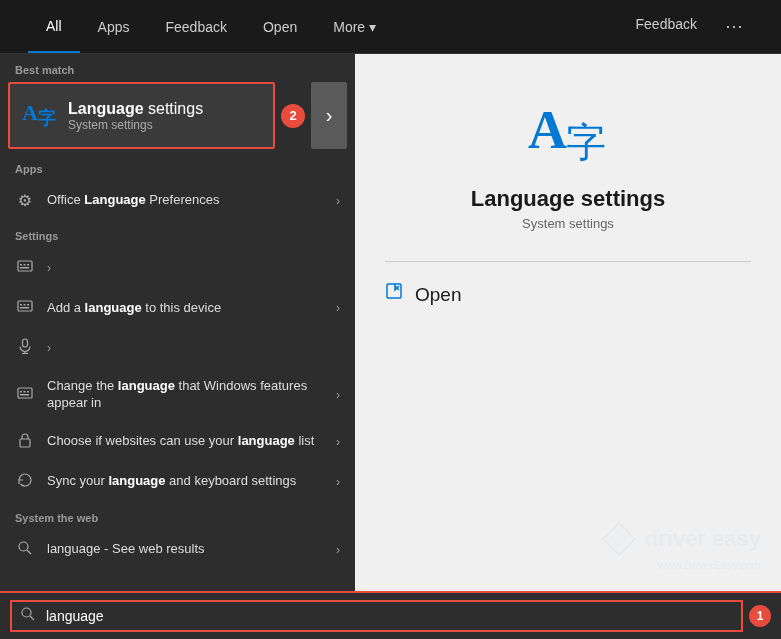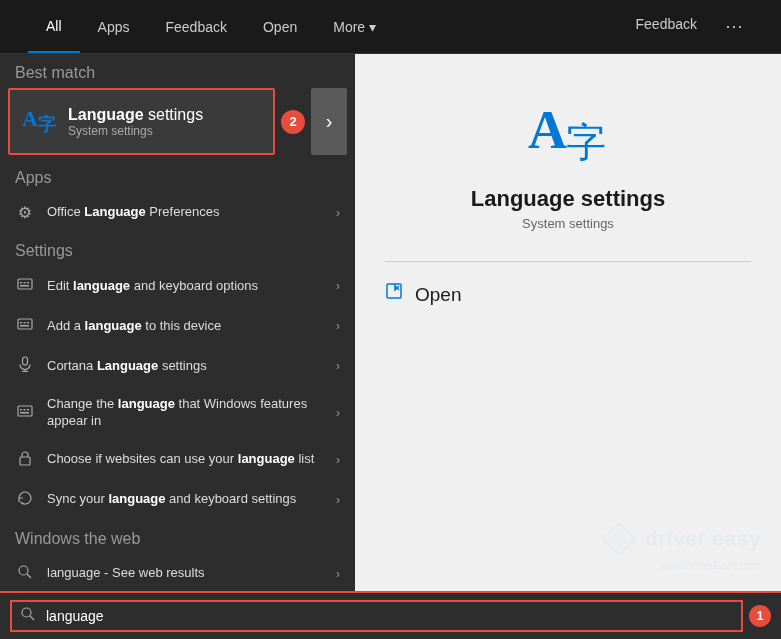--- a/index.html
+++ b/index.html
@@ -56,23 +56,23 @@
     .left-panel {
       width: 355px;
       background: #2d2d2d;
       display: flex;
       flex-direction: column;
       overflow: hidden;
     }
 
     .section-label {
       color: #999;
-      font-size: 16px;
+      font-size: 11px;
       padding: 10px 15px 6px 15px;
-      font-weight: 400;
+      font-weight: 700;
     }
     .best-match-inner {
       display: flex;
       align-items: center;
       background: #3a3a3a;
       border: 2px solid #e74c3c;
       padding: 10px 10px;
       cursor: pointer;
       border-radius: 2px;
       flex: 1;
@@ -250,21 +250,20 @@
     <div class="list-item">
       <div class="item-icon-sm">
         <svg width="16" height="16" viewBox="0 0 16 16" fill="#aaa">
             <rect x="1" y="3" width="14" height="10" rx="1" stroke="#aaa" stroke-width="1.2" fill="none"></rect>
             <rect x="3" y="6" width="2" height="1.5" rx="0.3" fill="#aaa"></rect>
             <rect x="6.5" y="6" width="2" height="1.5" rx="0.3" fill="#aaa"></rect>
             <rect x="10" y="6" width="2" height="1.5" rx="0.3" fill="#aaa"></rect>
             <rect x="3" y="9" width="9" height="1.5" rx="0.3" fill="#aaa"></rect>
           </svg>
       </div>
-      <div class="item-text-sm">Edit <span class="highlight">language</span> and keyboard options</div>
       <div class="chevron">›</div>
     </div>
     <div class="list-item">
       <div class="item-icon-sm">
         <svg width="16" height="16" viewBox="0 0 16 16" fill="#aaa">
             <rect x="1" y="3" width="14" height="10" rx="1" stroke="#aaa" stroke-width="1.2" fill="none"></rect>
             <rect x="3" y="6" width="2" height="1.5" rx="0.3" fill="#aaa"></rect>
             <rect x="6.5" y="6" width="2" height="1.5" rx="0.3" fill="#aaa"></rect>
             <rect x="10" y="6" width="2" height="1.5" rx="0.3" fill="#aaa"></rect>
             <rect x="3" y="9" width="9" height="1.5" rx="0.3" fill="#aaa"></rect>
@@ -275,21 +274,20 @@
     </div>
     <div class="list-item">
       <div class="item-icon-sm">
         <svg width="16" height="16" viewBox="0 0 16 16" fill="none">
             <rect x="5.5" y="1" width="5" height="8" rx="2.5" stroke="#aaa" stroke-width="1.2"></rect>
             <path d="M3 8.5a5 5 0 0 0 10 0" stroke="#aaa" stroke-width="1.2" fill="none"></path>
             <line x1="8" y1="13.5" x2="8" y2="15.5" stroke="#aaa" stroke-width="1.2"></line>
             <line x1="5" y1="15.5" x2="11" y2="15.5" stroke="#aaa" stroke-width="1.2"></line>
           </svg>
       </div>
-      <div class="item-text-sm">Cortana <span class="highlight">Language</span> settings</div>
       <div class="chevron">›</div>
     </div>
     <div class="list-item">
       <div class="item-icon-sm">
         <svg width="16" height="16" viewBox="0 0 16 16" fill="#aaa">
             <rect x="1" y="3" width="14" height="10" rx="1" stroke="#aaa" stroke-width="1.2" fill="none"></rect>
             <rect x="3" y="6" width="2" height="1.5" rx="0.3" fill="#aaa"></rect>
             <rect x="6.5" y="6" width="2" height="1.5" rx="0.3" fill="#aaa"></rect>
             <rect x="10" y="6" width="2" height="1.5" rx="0.3" fill="#aaa"></rect>
             <rect x="3" y="9" width="9" height="1.5" rx="0.3" fill="#aaa"></rect>
@@ -312,21 +310,21 @@
       <div class="item-icon-sm">
         <svg width="16" height="16" viewBox="0 0 16 16" fill="none">
             <path d="M2 8a6 6 0 1 1 1.5 4" stroke="#aaa" stroke-width="1.2" fill="none"></path>
             <polyline points="2,12 2,8 6,8" stroke="#aaa" stroke-width="1.2" fill="none"></polyline>
           </svg>
       </div>
       <div class="item-text-sm" style="white-space:normal;">Sync your <span class="highlight">language</span> and keyboard settings</div>
       <div class="chevron">›</div>
     </div>
 
-    <div class="section-label">Windows the web</div>
+    <div class="section-label">System the web</div>
     <div class="list-item">
       <div class="item-icon-sm">
         <svg width="16" height="16" viewBox="0 0 16 16" fill="none">
             <circle cx="6.5" cy="6.5" r="4.5" stroke="#aaa" stroke-width="1.2"></circle>
             <line x1="10" y1="10" x2="14" y2="14" stroke="#aaa" stroke-width="1.2"></line>
           </svg>
       </div>
       <div class="item-text-sm">language - See web results</div>
       <div class="chevron">›</div>
     </div>

